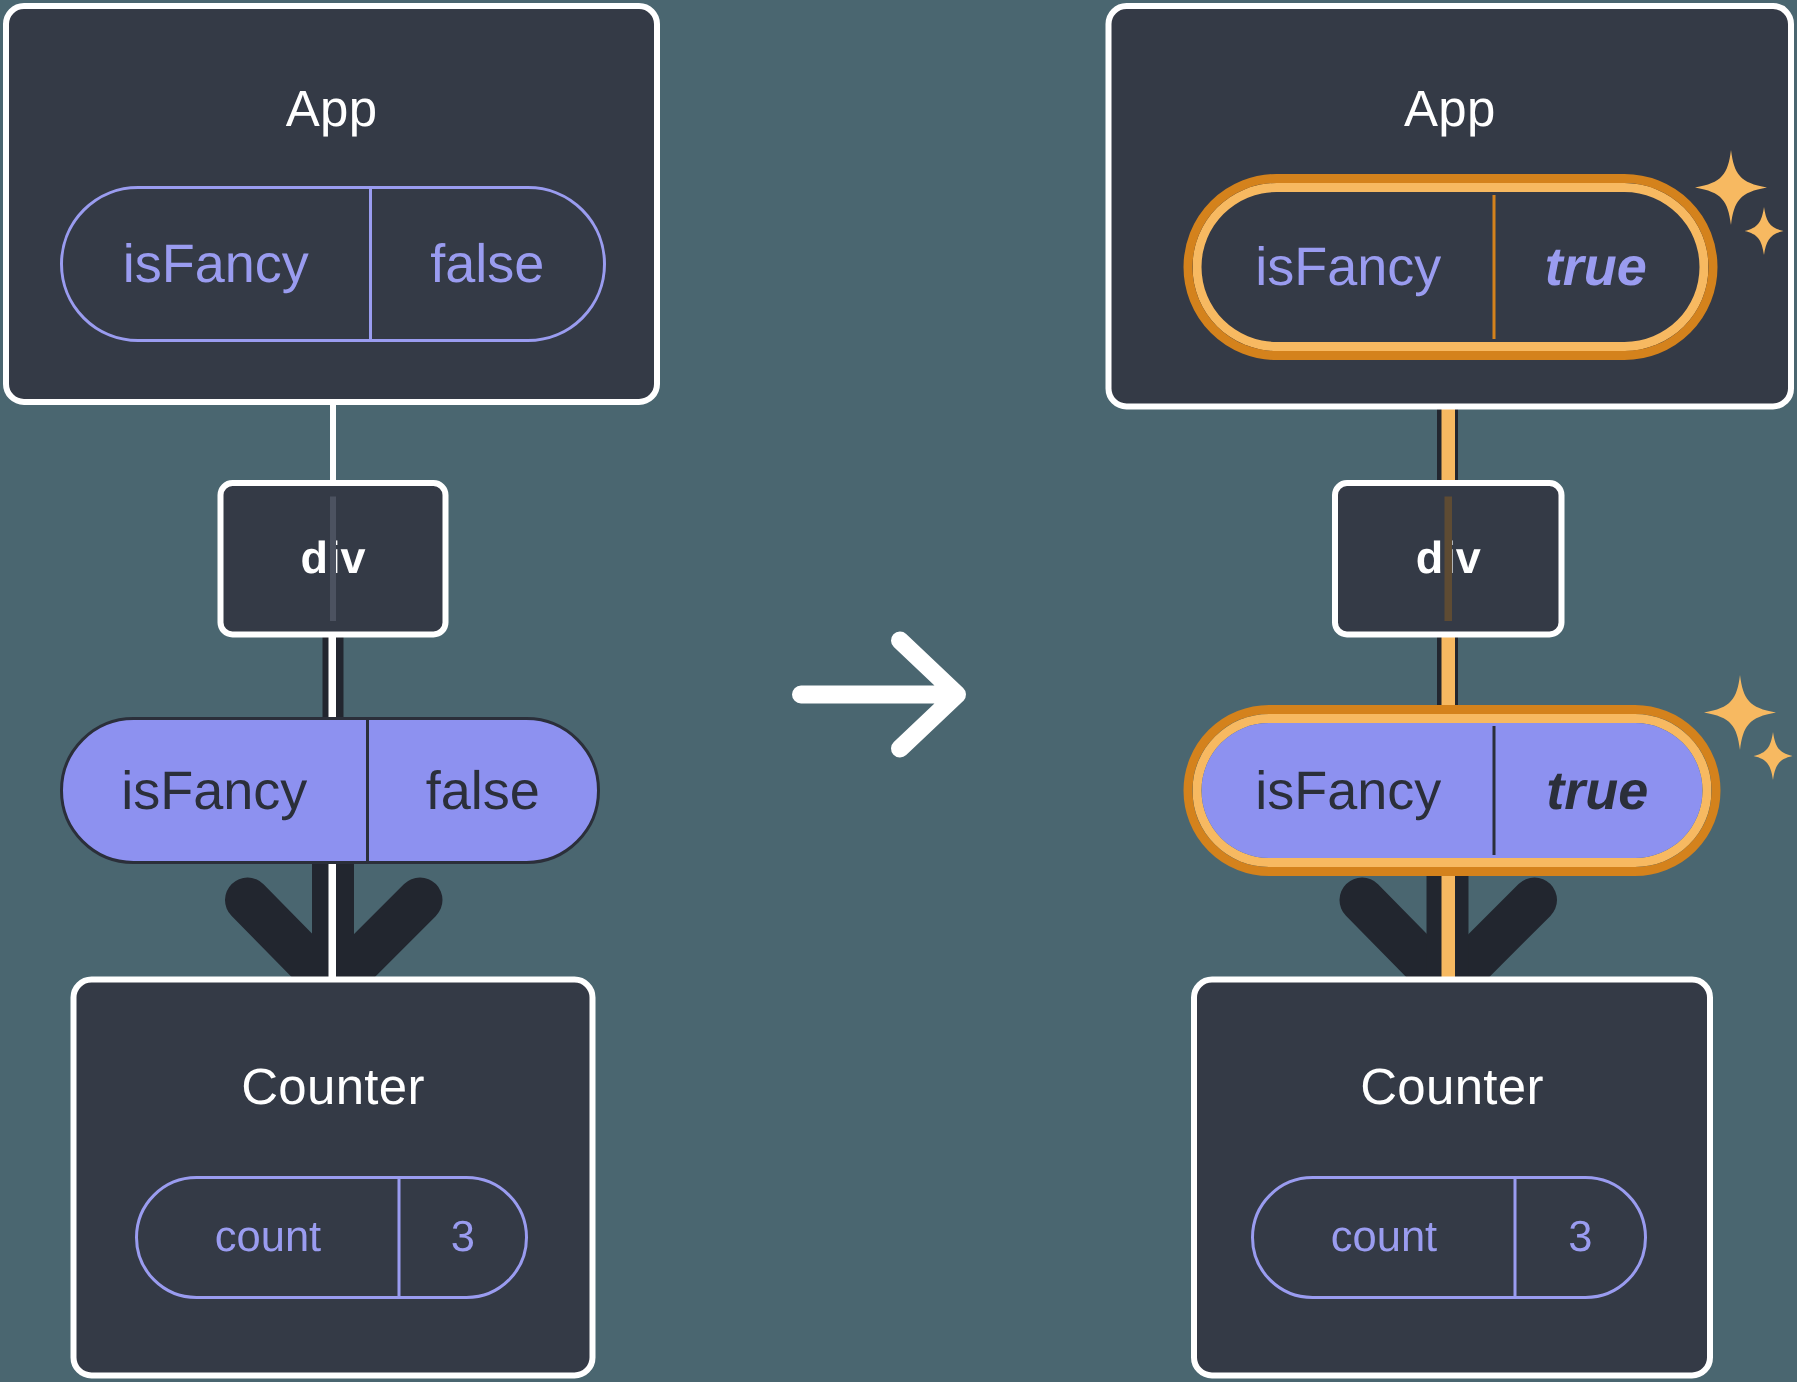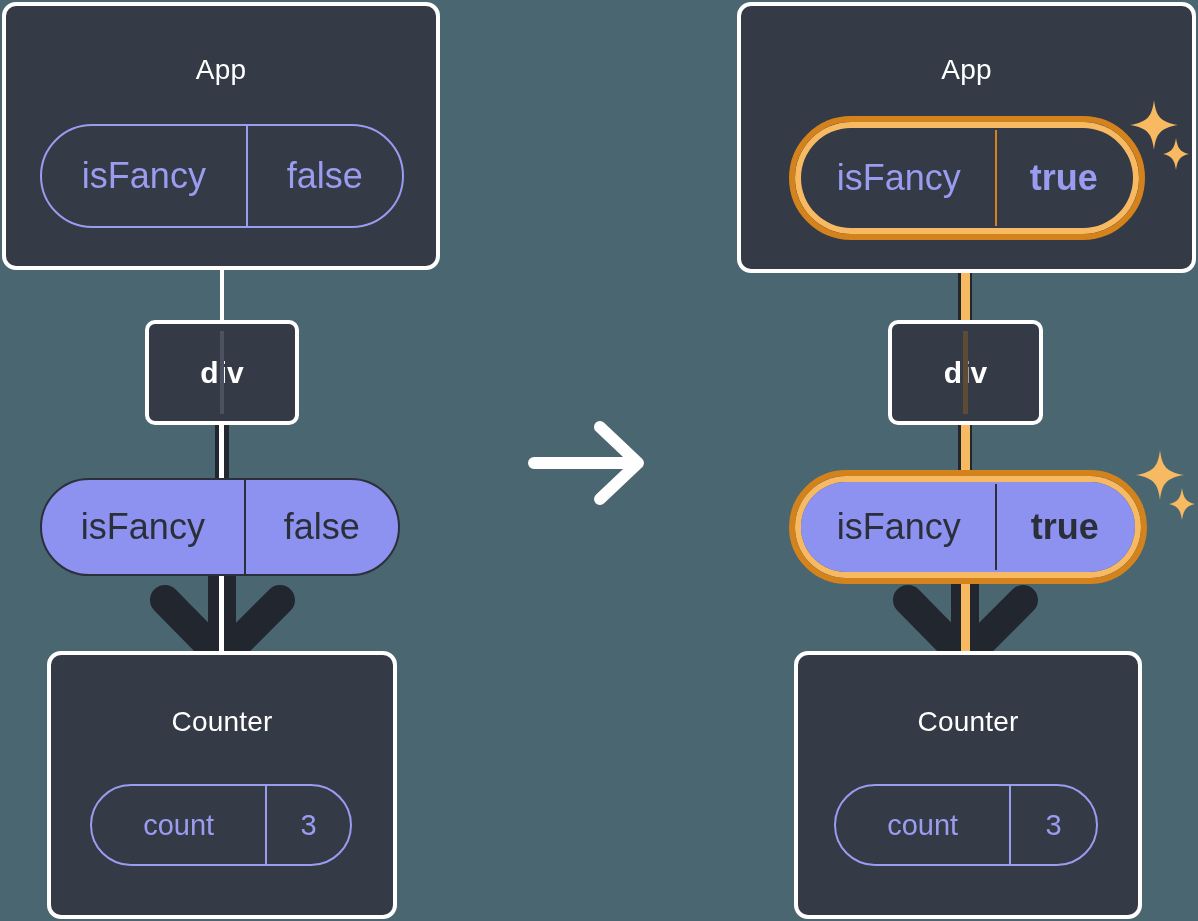--- a/index.html
+++ b/index.html
@@ -19,21 +19,21 @@
     border:4px solid #ffffff;
     border-radius:14px;
     box-sizing:border-box;
     z-index:6;
   }
   .box.div-box{border-radius:10px;}
   .box-title{
     position:absolute;left:0;right:0;
     text-align:center;
     color:#ffffff;
-    font-size:28px;
+    font-size:34px;
     font-weight:400;
     letter-spacing:.2px;
   }
   .div-label{
     position:absolute;left:0;right:0;top:50%;
     transform:translateY(-50%);
     text-align:center;color:#ffffff;font-size:30px;font-weight:700;
     z-index:3;
   }
 
@@ -77,21 +77,21 @@
     border:6px solid #d4821c;
     box-shadow:inset 0 0 0 6px #f7b961;
     z-index:8;
     pointer-events:none;
   }
   .pill.solid.hl{border-color:#2b2f3a;}
   .pill.ghost.hl{border-color:#d4821c;}
   .pill.ghost.hl .cell{color:#9a9cf0;}
   .pill.ghost.hl .cell.key{border-right:2px solid #d4821c;}
 
-  .cell.bold{font-weight:700;}
+  .cell.bold{font-weight:700;font-style:italic;}
 
   
   .wire{position:absolute;z-index:2;}
   .wire.thick{background:#22262f;width:14px;}
   .wire.thinw{background:#ffffff;width:5px;z-index:4;}
   .wire.thino{background:#f7b961;width:9px;z-index:4;}
   .wire.plainw{background:#ffffff;width:4px;z-index:2;}
   .wire.dim{background:#4c5260;width:4px;z-index:7;}
   .wire.dimo{background:#5e4b33;width:5px;z-index:7;}
 

